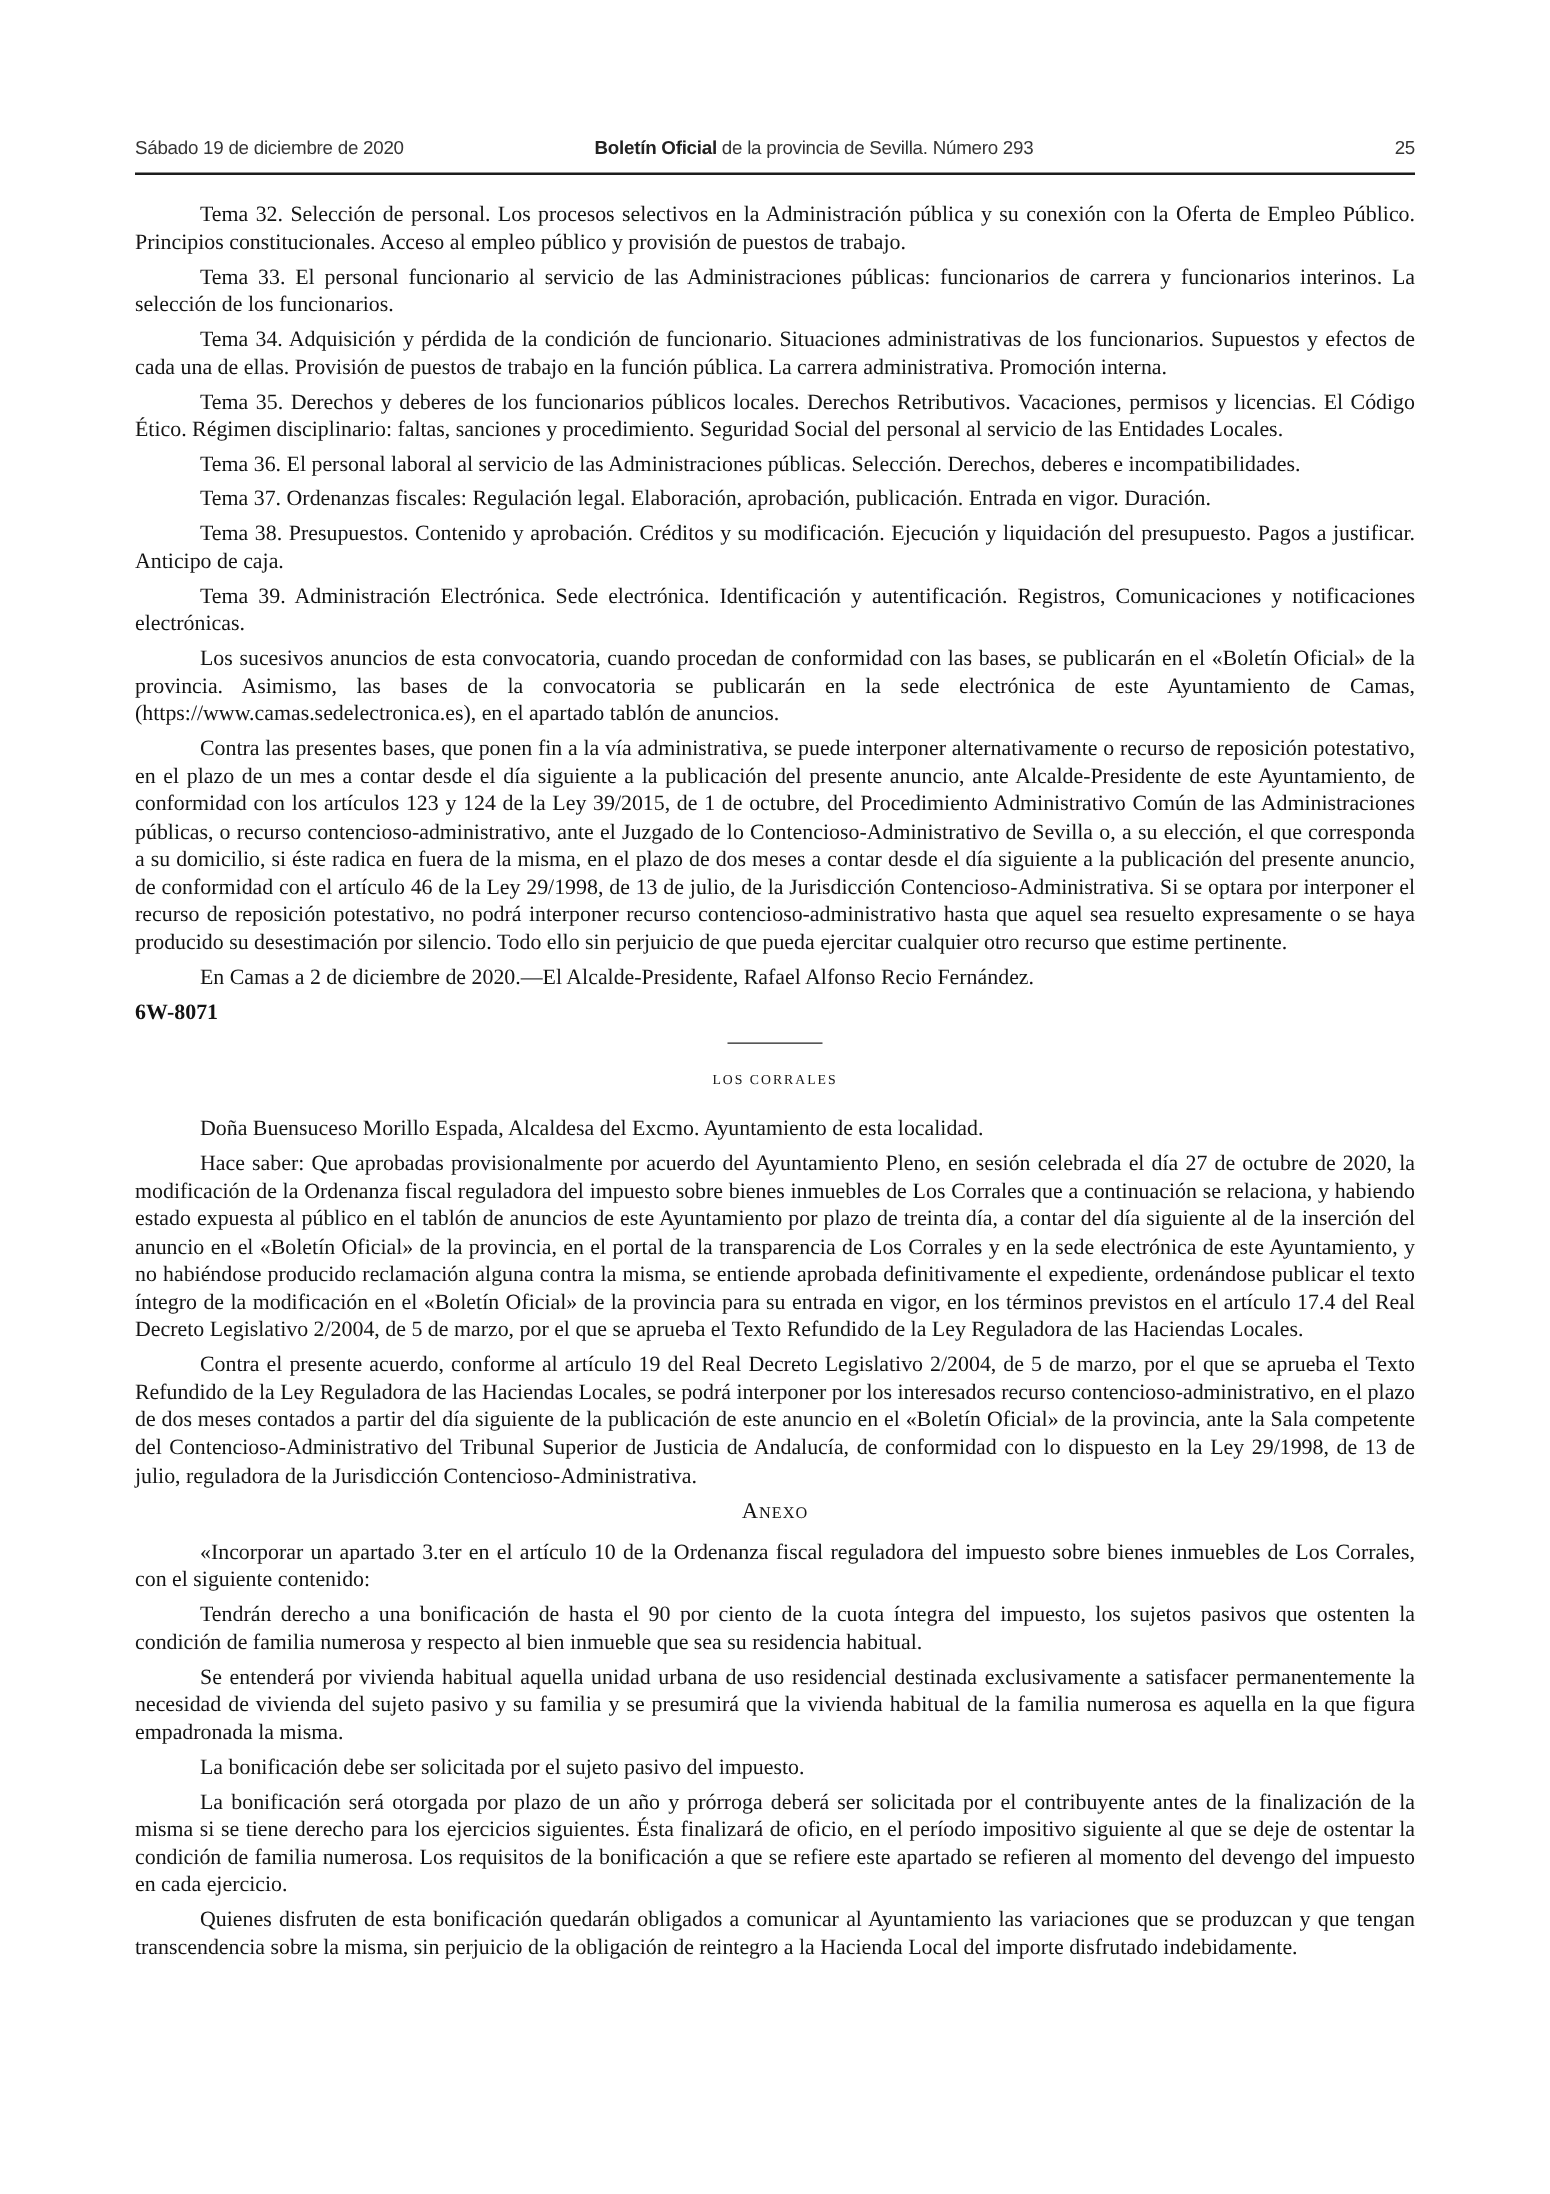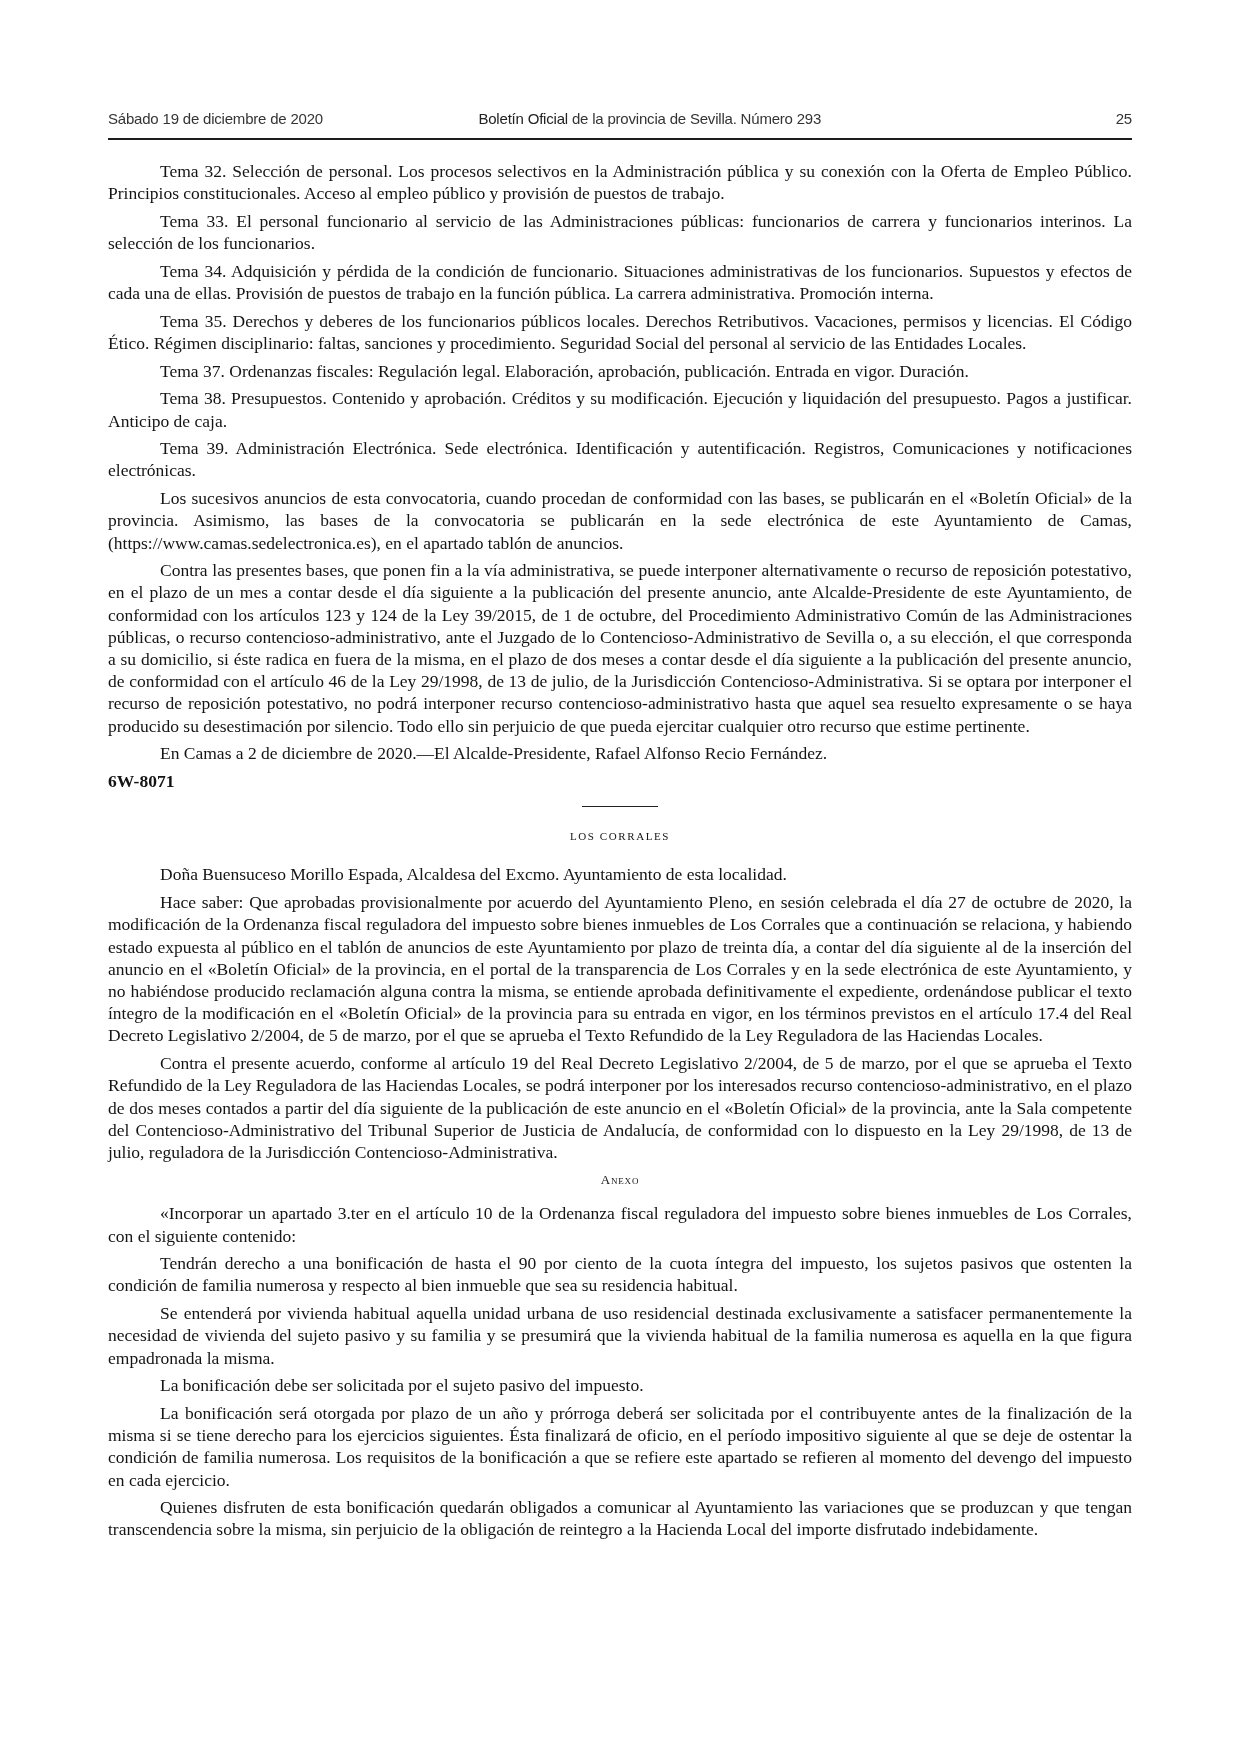--- a/index.html
+++ b/index.html
@@ -24,21 +24,21 @@
     display: flex;
     align-items: baseline;
     font-family: "Liberation Sans", sans-serif;
     font-size: 15px;
     letter-spacing: -0.2px;
     color: #343434;
   }
   .page-header .hdr-left  { flex: 1 1 0; text-align: left; white-space: nowrap; }
   .page-header .hdr-center{ flex: 2 1 auto; text-align: center; white-space: nowrap; }
   .page-header .hdr-right { flex: 1 1 0; text-align: right; white-space: nowrap; }
-  .hdr-bold { font-weight: normal; color: #222222; }
+  .hdr-bold { font-weight: bold; color: #222222; }
   .header-rule {
     position: absolute;
     top: 138px;
     left: 108px;
     width: 1024px;
     border: 0;
     border-top: 2.5px solid #1d1d1d;
     margin: 0;
   }
   
@@ -70,21 +70,21 @@
   }
   .section-title {
     font-size: 11px;
     font-weight: normal;
     letter-spacing: 1.6px;
     text-align: center;
     text-indent: 0;
     margin: 0 0 16px 0;
   }
   .annex-title {
-    font-size: 13px;
+    font-size: 18px;
     font-weight: normal;
     font-variant: small-caps;
     letter-spacing: 0.8px;
     text-align: center;
     text-indent: 0;
     margin: 6px 0 11px 0;
   }
 </style>
 </head>
 <body>
@@ -97,20 +97,21 @@
     <span class="hdr-right">25</span>
   </div>
   <hr class="header-rule">
 
   <div class="content">
 
     <p>Tema 32. Selección de personal. Los procesos selectivos en la Administración pública y su conexión con la Oferta de Empleo Público. Principios constitucionales. Acceso al empleo público y provisión de puestos de trabajo.</p>
     <p>Tema 33. El personal funcionario al servicio de las Administraciones públicas: funcionarios de carrera y funcionarios interinos. La selección de los funcionarios.</p>
     <p>Tema 34. Adquisición y pérdida de la condición de funcionario. Situaciones administrativas de los funcionarios. Supuestos y efectos de cada una de ellas. Provisión de puestos de trabajo en la función pública. La carrera administrativa. Promoción interna.</p>
     <p>Tema 35. Derechos y deberes de los funcionarios públicos locales. Derechos Retributivos. Vacaciones, permisos y licencias. El Código Ético. Régimen disciplinario: faltas, sanciones y procedimiento. Seguridad Social del personal al servicio de las Entidades Locales.</p>
+    <p>Tema 36. El personal laboral al servicio de las Administraciones públicas. Selección. Derechos, deberes e incompatibilidades.</p>
     <p>Tema 37. Ordenanzas fiscales: Regulación legal. Elaboración, aprobación, publicación. Entrada en vigor. Duración.</p>
     <p>Tema 38. Presupuestos. Contenido y aprobación. Créditos y su modificación. Ejecución y liquidación del presupuesto. Pagos a justificar. Anticipo de caja.</p>
     <p>Tema 39. Administración Electrónica. Sede electrónica. Identificación y autentificación. Registros, Comunicaciones y notificaciones electrónicas.</p>
     <p>Los sucesivos anuncios de esta convocatoria, cuando procedan de conformidad con las bases, se publicarán en el «Boletín Oficial» de la provincia. Asimismo, las bases de la convocatoria se publicarán en la sede electrónica de este Ayuntamiento de Camas, (https://www.camas.sedelectronica.es), en el apartado tablón de anuncios.</p>
     <p>Contra las presentes bases, que ponen fin a la vía administrativa, se puede interponer alternativamente o recurso de reposición potestativo, en el plazo de un mes a contar desde el día siguiente a la publicación del presente anuncio, ante Alcalde-Presidente de este Ayuntamiento, de conformidad con los artículos 123 y 124 de la Ley 39/2015, de 1 de octubre, del Procedimiento Administrativo Común de las Administraciones públicas, o recurso contencioso-administrativo, ante el Juzgado de lo Contencioso-Administrativo de Sevilla o, a su elección, el que corresponda a su domicilio, si éste radica en fuera de la misma, en el plazo de dos meses a contar desde el día siguiente a la publicación del presente anuncio, de conformidad con el artículo 46 de la Ley 29/1998, de 13 de julio, de la Jurisdicción Contencioso-Administrativa. Si se optara por interponer el recurso de reposición potestativo, no podrá interponer recurso contencioso-administrativo hasta que aquel sea resuelto expresamente o se haya producido su desestimación por silencio. Todo ello sin perjuicio de que pueda ejercitar cualquier otro recurso que estime pertinente.</p>
     <p>En Camas a 2 de diciembre de 2020.—El Alcalde-Presidente, Rafael Alfonso Recio Fernández.</p>
     <p class="ref">6W-8071</p>
 
     <hr class="section-divider">
 

